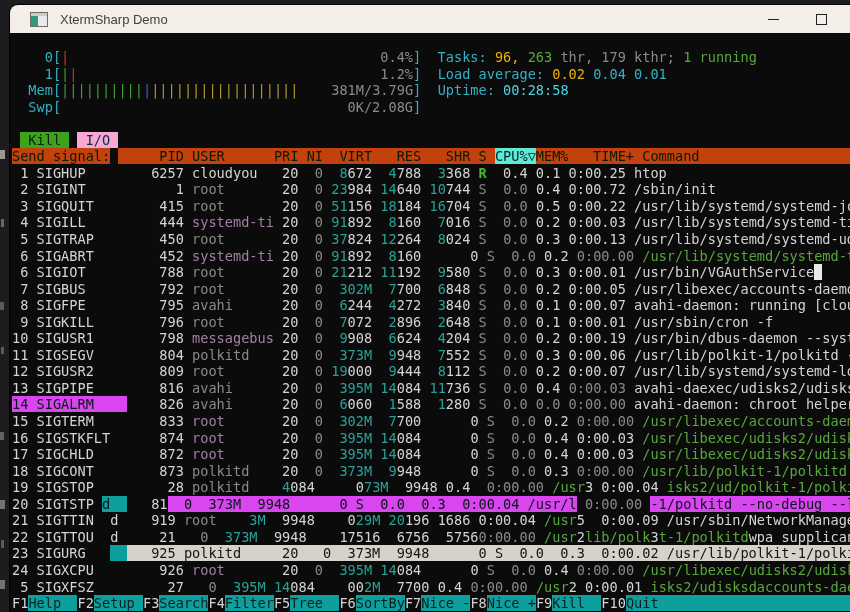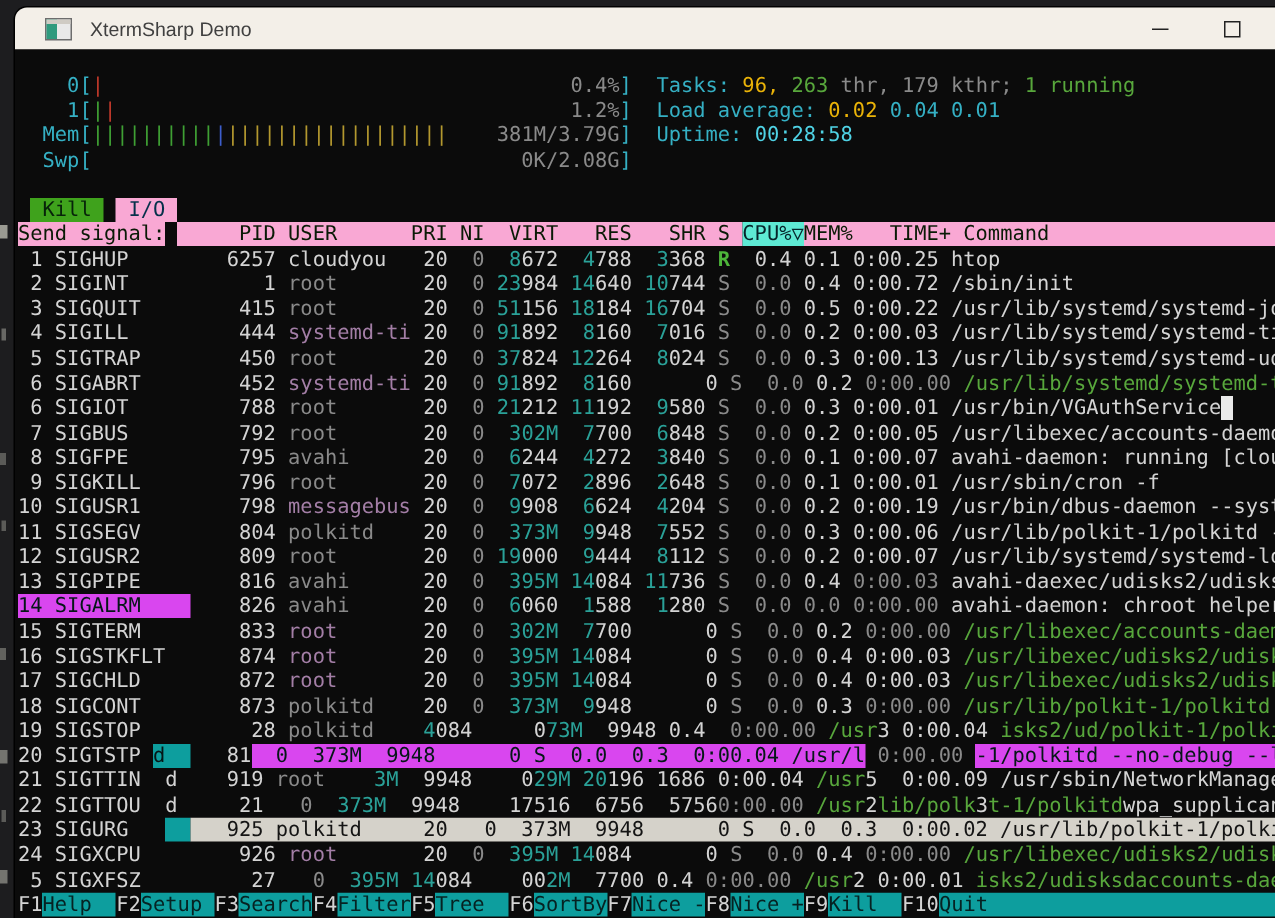--- a/index.html
+++ b/index.html
@@ -30,21 +30,21 @@
   .s-c{color:#35b0c4}
   .s-bc{color:#4fd2e4;font-weight:normal}
   .s-t{color:#2aa198}
   .s-n{color:#58a73c}
   .s-m{color:#a37ea6}
   .s-r{color:#4db53a;font-weight:bold}
   .s-mg{color:#3fa034}
   .s-mr{color:#c0392b}
   .s-mb{color:#3d5ecc}
   .s-my{color:#b3982f}
-  .s-hd{background:#f9a8d4;color:#0a1a06}
+  .s-hd{background:#c2410c;color:#0a1a06}
   .s-hs{background:#5eead4;color:#06242a}
   .s-tm{background:#3fa21c;color:#07230a}
   .s-ti{background:#f9a8d4;color:#05304a}
   .s-st{background:#d946ef;color:#051717}
   .s-dt{background:#0d9e9e;color:#051717}
   .s-sl{background:#d5d2ca;color:#141414}
   .s-fl{background:#0d9e9e;color:#062222}
   .s-cur{background:#eaeaea;color:#111}
 </style>
 </head>

